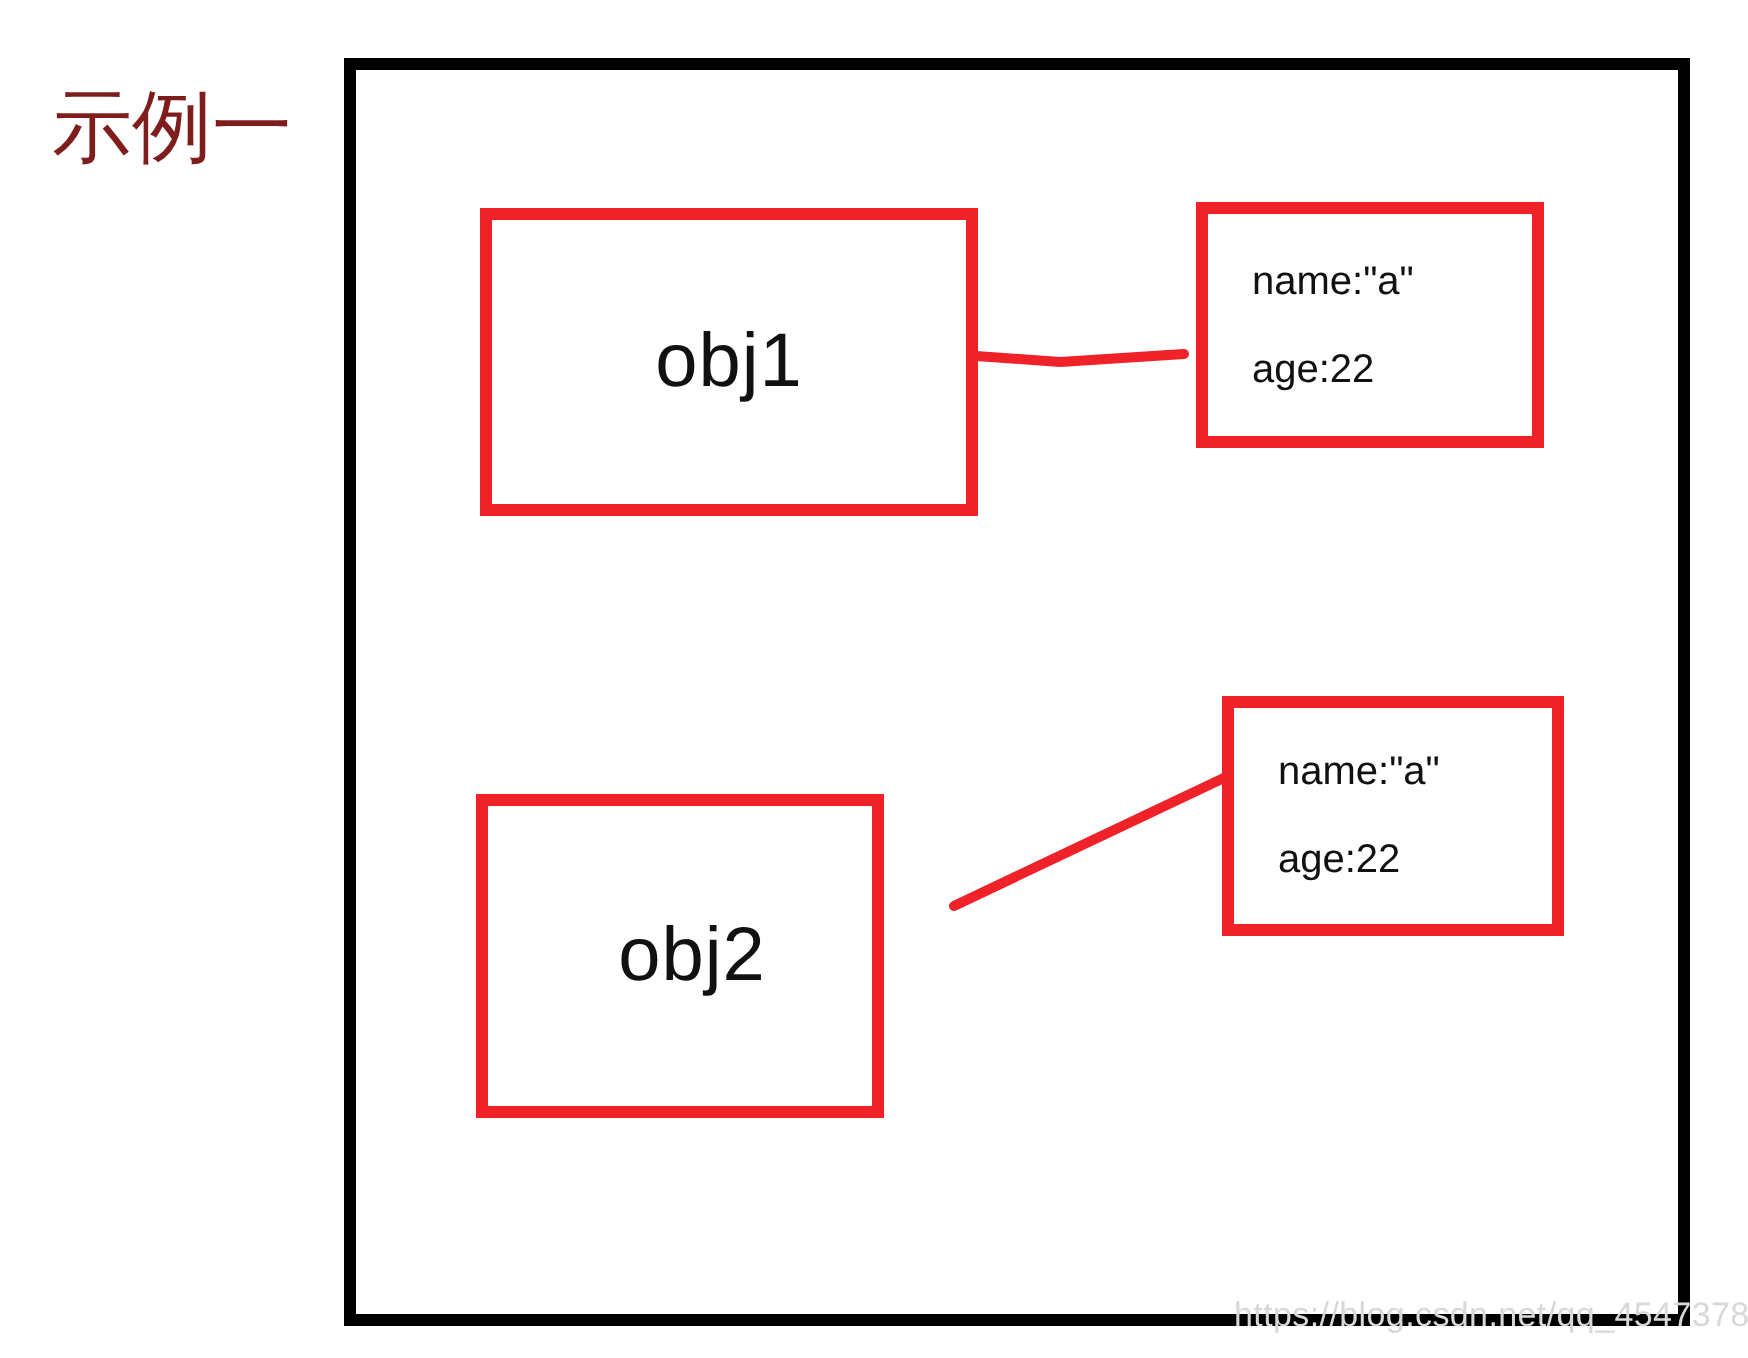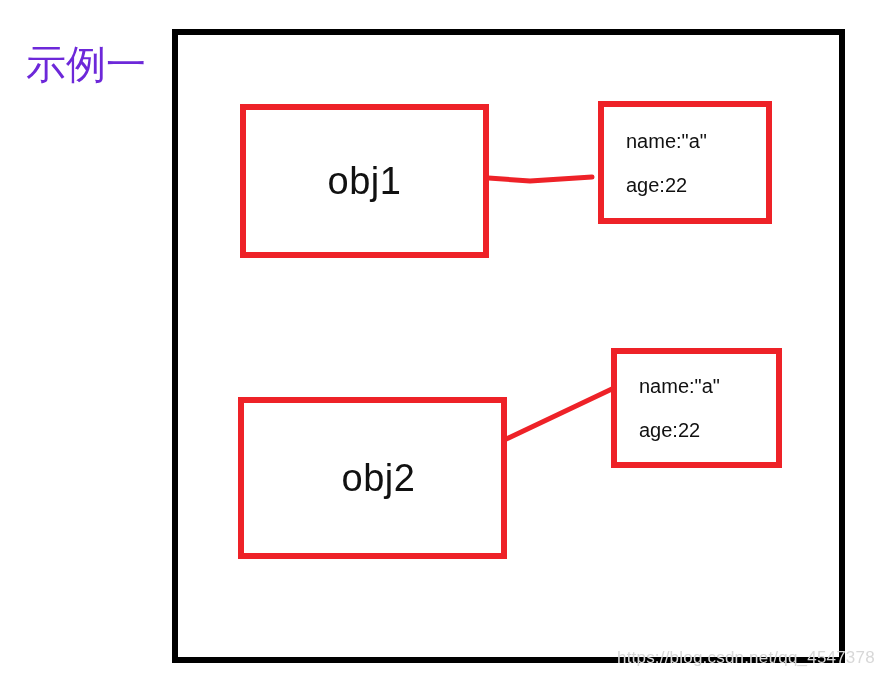--- a/index.html
+++ b/index.html
@@ -30,21 +30,21 @@
     background: transparent;
   }
 
   
   #section-title {
     position: absolute;
     left: 26px;
     top: 40px;
     font-size: 40px;
     line-height: 48px;
-    color: #6d28d9;
+    color: #7f1d1d;
     font-family: "DejaVu Sans", "Liberation Sans", sans-serif;
     white-space: nowrap;
   }
 
   
   .red-box {
     position: absolute;
     border: 6px solid #ee2228;
     box-sizing: border-box;
     background: #ffffff;
@@ -55,21 +55,21 @@
     justify-content: center;
   }
   .obj-label {
     font-size: 38px;
     color: #111111;
     font-family: "Liberation Sans", sans-serif;
     letter-spacing: 0.5px;
   }
 
   #obj1-box { left: 228px; top: 104px;  width: 249px; height: 154px; margin-left: 12px; }
-  #obj2-box { left: 238px; top: 397px;  width: 269px; height: 162px; padding-left: 12px; }
+  #obj2-box { left: 238px; top: 397px;  width: 204px; height: 162px; padding-left: 12px; }
 
   .props-box {
     padding: 0 0 0 22px;
     display: flex;
     flex-direction: column;
     justify-content: center;
   }
   .prop-line {
     font-size: 20px;
     line-height: 44px;

